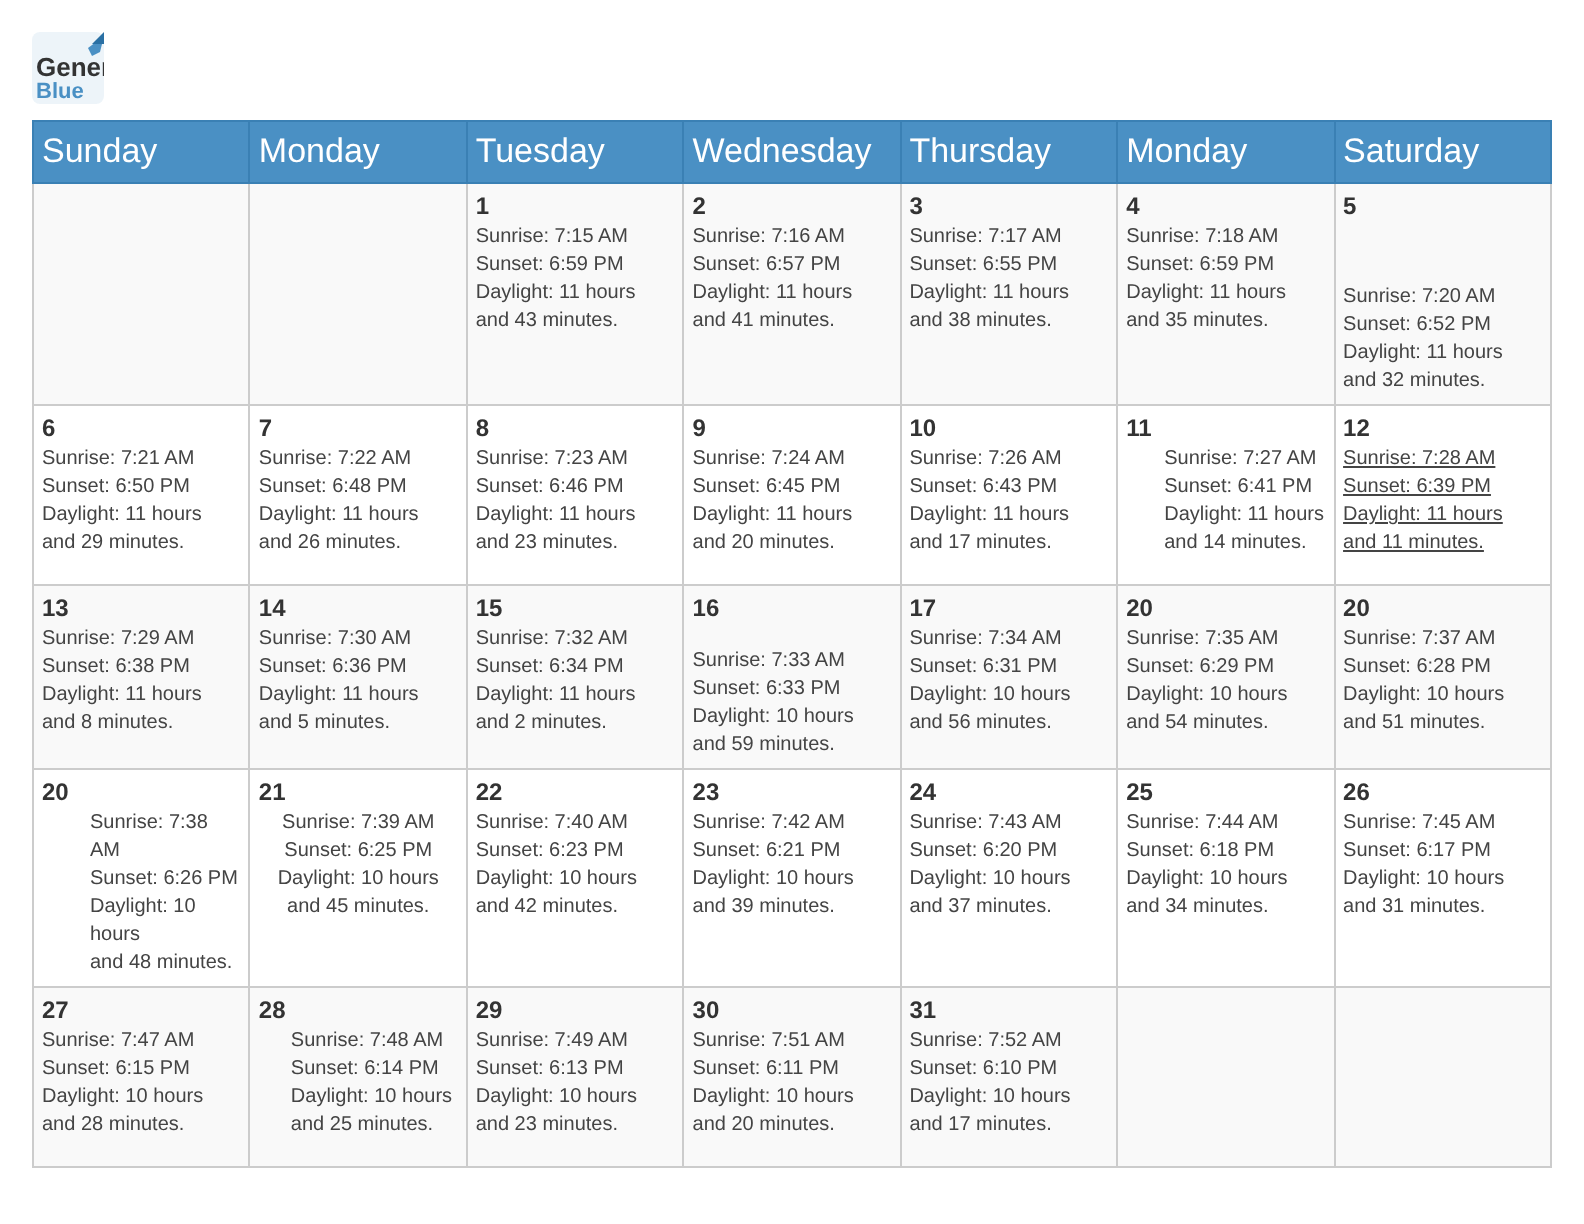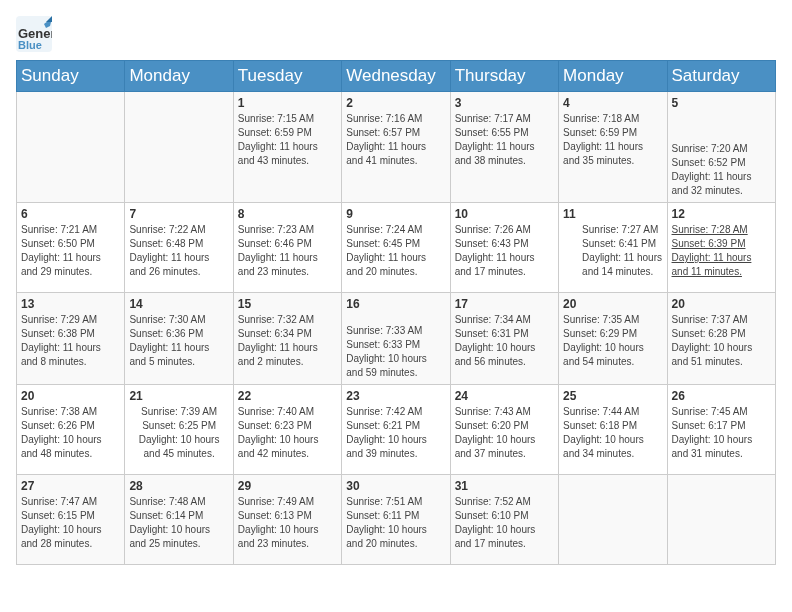--- a/index.html
+++ b/index.html
@@ -247,21 +247,21 @@
           <span class="day-num">20</span>
           <div class="day-detail" style="white-space: pre-line;">Sunrise: 7:37 AM
 Sunset: 6:28 PM
 Daylight: 10 hours
 and 51 minutes.</div>
         </td>
       </tr>
       <tr>
         <td>
           <span class="day-num">20</span>
-          <div class="day-detail" style="white-space: pre-line;">Sunrise: 7:38 AM
+          <div class="day-detail" style="white-space: pre-line; margin-left: 24px;">Sunrise: 7:38 AM
 Sunset: 6:26 PM
 Daylight: 10 hours
 and 48 minutes.</div>
         </td>
         <td>
           <span class="day-num">21</span>
           <div class="day-detail" style="white-space: pre-line; text-align: center;">Sunrise: 7:39 AM
 Sunset: 6:25 PM
 Daylight: 10 hours
 and 45 minutes.</div>
@@ -305,21 +305,21 @@
       <tr>
         <td>
           <span class="day-num">27</span>
           <div class="day-detail" style="white-space: pre-line;">Sunrise: 7:47 AM
 Sunset: 6:15 PM
 Daylight: 10 hours
 and 28 minutes.</div>
         </td>
         <td>
           <span class="day-num">28</span>
-          <div class="day-detail" style="white-space: pre-line;">Sunrise: 7:48 AM
+          <div class="day-detail" style="white-space: pre-line; margin-left: 16px;">Sunrise: 7:48 AM
 Sunset: 6:14 PM
 Daylight: 10 hours
 and 25 minutes.</div>
         </td>
         <td>
           <span class="day-num">29</span>
           <div class="day-detail" style="white-space: pre-line;">Sunrise: 7:49 AM
 Sunset: 6:13 PM
 Daylight: 10 hours
 and 23 minutes.</div>

